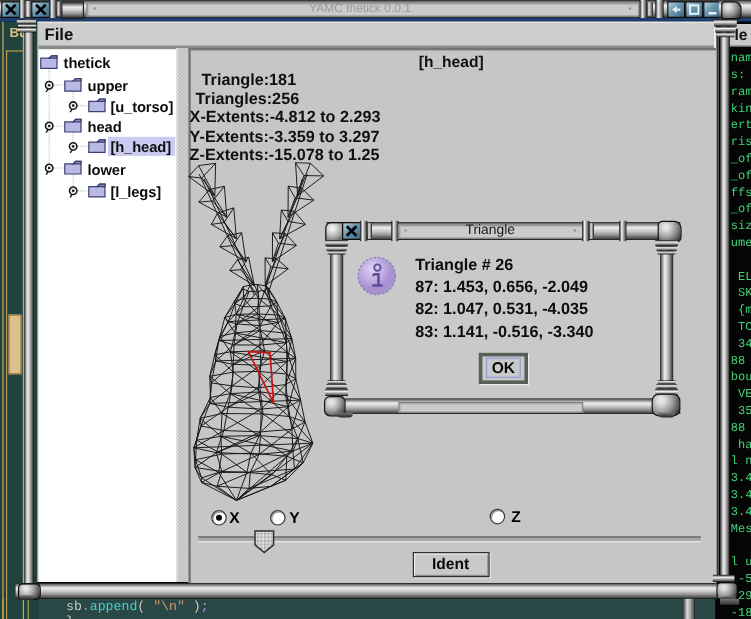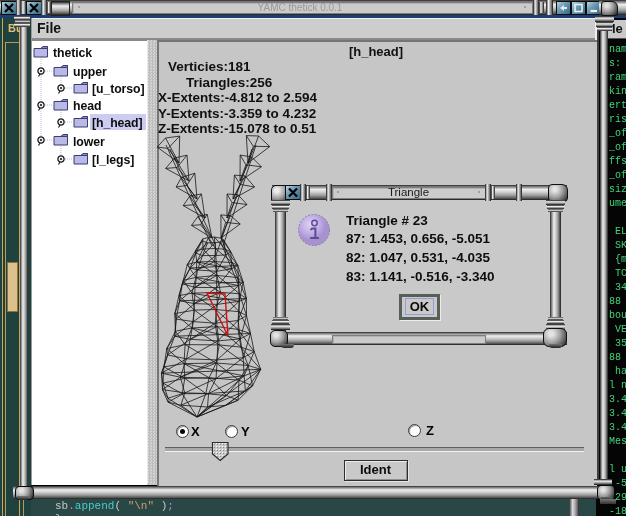--- a/index.html
+++ b/index.html
@@ -169,25 +169,25 @@
   <text x="60" y="53">[u_torso]</text>
   <text x="41" y="70">head</text>
   <text x="60" y="87">[h_head]</text>
   <text x="41" y="106">lower</text>
   <text x="60" y="124">[l_legs]</text>
  </g>
 </svg>
 
 <div class="abs" style="left:157px;top:40px;width:438px;height:444px;background:#c6c6c6;border-top:2px solid #757575;border-left:2px solid #757575;"></div>
 <div class="abs bold" style="left:157px;top:44px;width:438px;text-align:center;font-size:13px;color:#111;">[h_head]</div>
-<div class="abs bold" style="left:168px;top:59px;font-size:13.5px;color:#101010;">Verticies:181</div>
-<div class="abs bold" style="left:163px;top:75px;font-size:13.5px;color:#101010;margin-left:23px;">Triangles:256</div>
-<div class="abs bold" style="left:158px;top:90px;font-size:13.5px;color:#101010;">X-Extents:-4.812 to 2.594</div>
-<div class="abs bold" style="left:158px;top:106px;font-size:13.5px;color:#101010;">Y-Extents:-3.359 to 4.232</div>
-<div class="abs bold" style="left:158px;top:121px;font-size:13.5px;color:#101010;">Z-Extents:-15.078 to 0.51</div>
+<div class="abs bold" style="left:168px;top:59px;font-size:13.5px;color:#101010;">Triangle:181</div>
+<div class="abs bold" style="left:163px;top:75px;font-size:13.5px;color:#101010;">Triangles:256</div>
+<div class="abs bold" style="left:158px;top:90px;font-size:13.5px;color:#101010;">X-Extents:-4.812 to 2.293</div>
+<div class="abs bold" style="left:158px;top:106px;font-size:13.5px;color:#101010;">Y-Extents:-3.359 to 3.297</div>
+<div class="abs bold" style="left:158px;top:121px;font-size:13.5px;color:#101010;">Z-Extents:-15.078 to 1.25</div>
 
 <div class="abs" style="left:176px;top:425px;width:11px;height:11px;border-radius:50%;background:#fdfdfd;border:1px solid #3c3c3c;box-shadow:inset 1px 1px 0 #9a9a9a;"></div>
 <div class="abs" style="left:180px;top:429px;width:5px;height:5px;border-radius:50%;background:#050505;"></div>
 <div class="abs bold" style="left:191px;top:424px;font-size:13px;">X</div>
 <div class="abs" style="left:225px;top:425px;width:11px;height:11px;border-radius:50%;background:#fdfdfd;border:1px solid #3c3c3c;box-shadow:inset 1px 1px 0 #9a9a9a;"></div>
 <div class="abs bold" style="left:241px;top:424px;font-size:13px;">Y</div>
 <div class="abs" style="left:408px;top:424px;width:11px;height:11px;border-radius:50%;background:#fdfdfd;border:1px solid #3c3c3c;box-shadow:inset 1px 1px 0 #9a9a9a;"></div>
 <div class="abs bold" style="left:426px;top:423px;font-size:13px;">Z</div>
 
 <div class="abs" style="left:165px;top:447px;width:419px;height:3px;background:#a8a8a8;border-top:1px solid #5e5e5e;border-bottom:1px solid #f4f4f4;"></div>
@@ -279,20 +279,20 @@
       <radialGradient id="ig" cx="38%" cy="32%">
         <stop offset="0%" stop-color="#ded4f2"></stop>
         <stop offset="60%" stop-color="#c0aee4"></stop>
         <stop offset="100%" stop-color="#a792cf"></stop>
       </radialGradient>
     </defs>
  <circle cx="17" cy="17" r="15.5" fill="url(#ig)" stroke="#8f7cba" stroke-width="1" stroke-dasharray="2,1.5"></circle>
  <circle cx="17.5" cy="10" r="2.7" fill="none" stroke="#5f4a96" stroke-width="1.5"></circle>
  <path d="M14.2 15.5 H18.4 V24 M13.2 24.9 H21.8 M14.2 15.5 L14.2 17.2" fill="none" stroke="#5f4a96" stroke-width="2"></path>
 </svg>
-<div class="abs bold" style="left:346px;top:213px;font-size:13.5px;color:#0d0d0d;">Triangle # 23</div>
-<div class="abs bold" style="left:346px;top:231px;font-size:13.5px;color:#0d0d0d;">87: 1.453, 0.656, -5.051</div>
+<div class="abs bold" style="left:346px;top:213px;font-size:13.5px;color:#0d0d0d;">Triangle # 26</div>
+<div class="abs bold" style="left:346px;top:231px;font-size:13.5px;color:#0d0d0d;">87: 1.453, 0.656, -2.049</div>
 <div class="abs bold" style="left:346px;top:250px;font-size:13.5px;color:#0d0d0d;">82: 1.047, 0.531, -4.035</div>
 <div class="abs bold" style="left:346px;top:269px;font-size:13.5px;color:#0d0d0d;">83: 1.141, -0.516, -3.340</div>
 
 <div class="abs" style="left:399px;top:294px;width:35px;height:20px;background:#c9c9c9;border:3px solid #566056;box-shadow:1px 1px 0 #ededed;"></div>
 <div class="abs" style="left:405px;top:298px;width:27px;height:15px;border:1px solid #9a9ad8;"></div>
 <div class="abs bold" style="left:402px;top:299px;width:35px;text-align:center;font-size:13px;color:#0a0a0a;">OK</div>
 
 </body></html>

